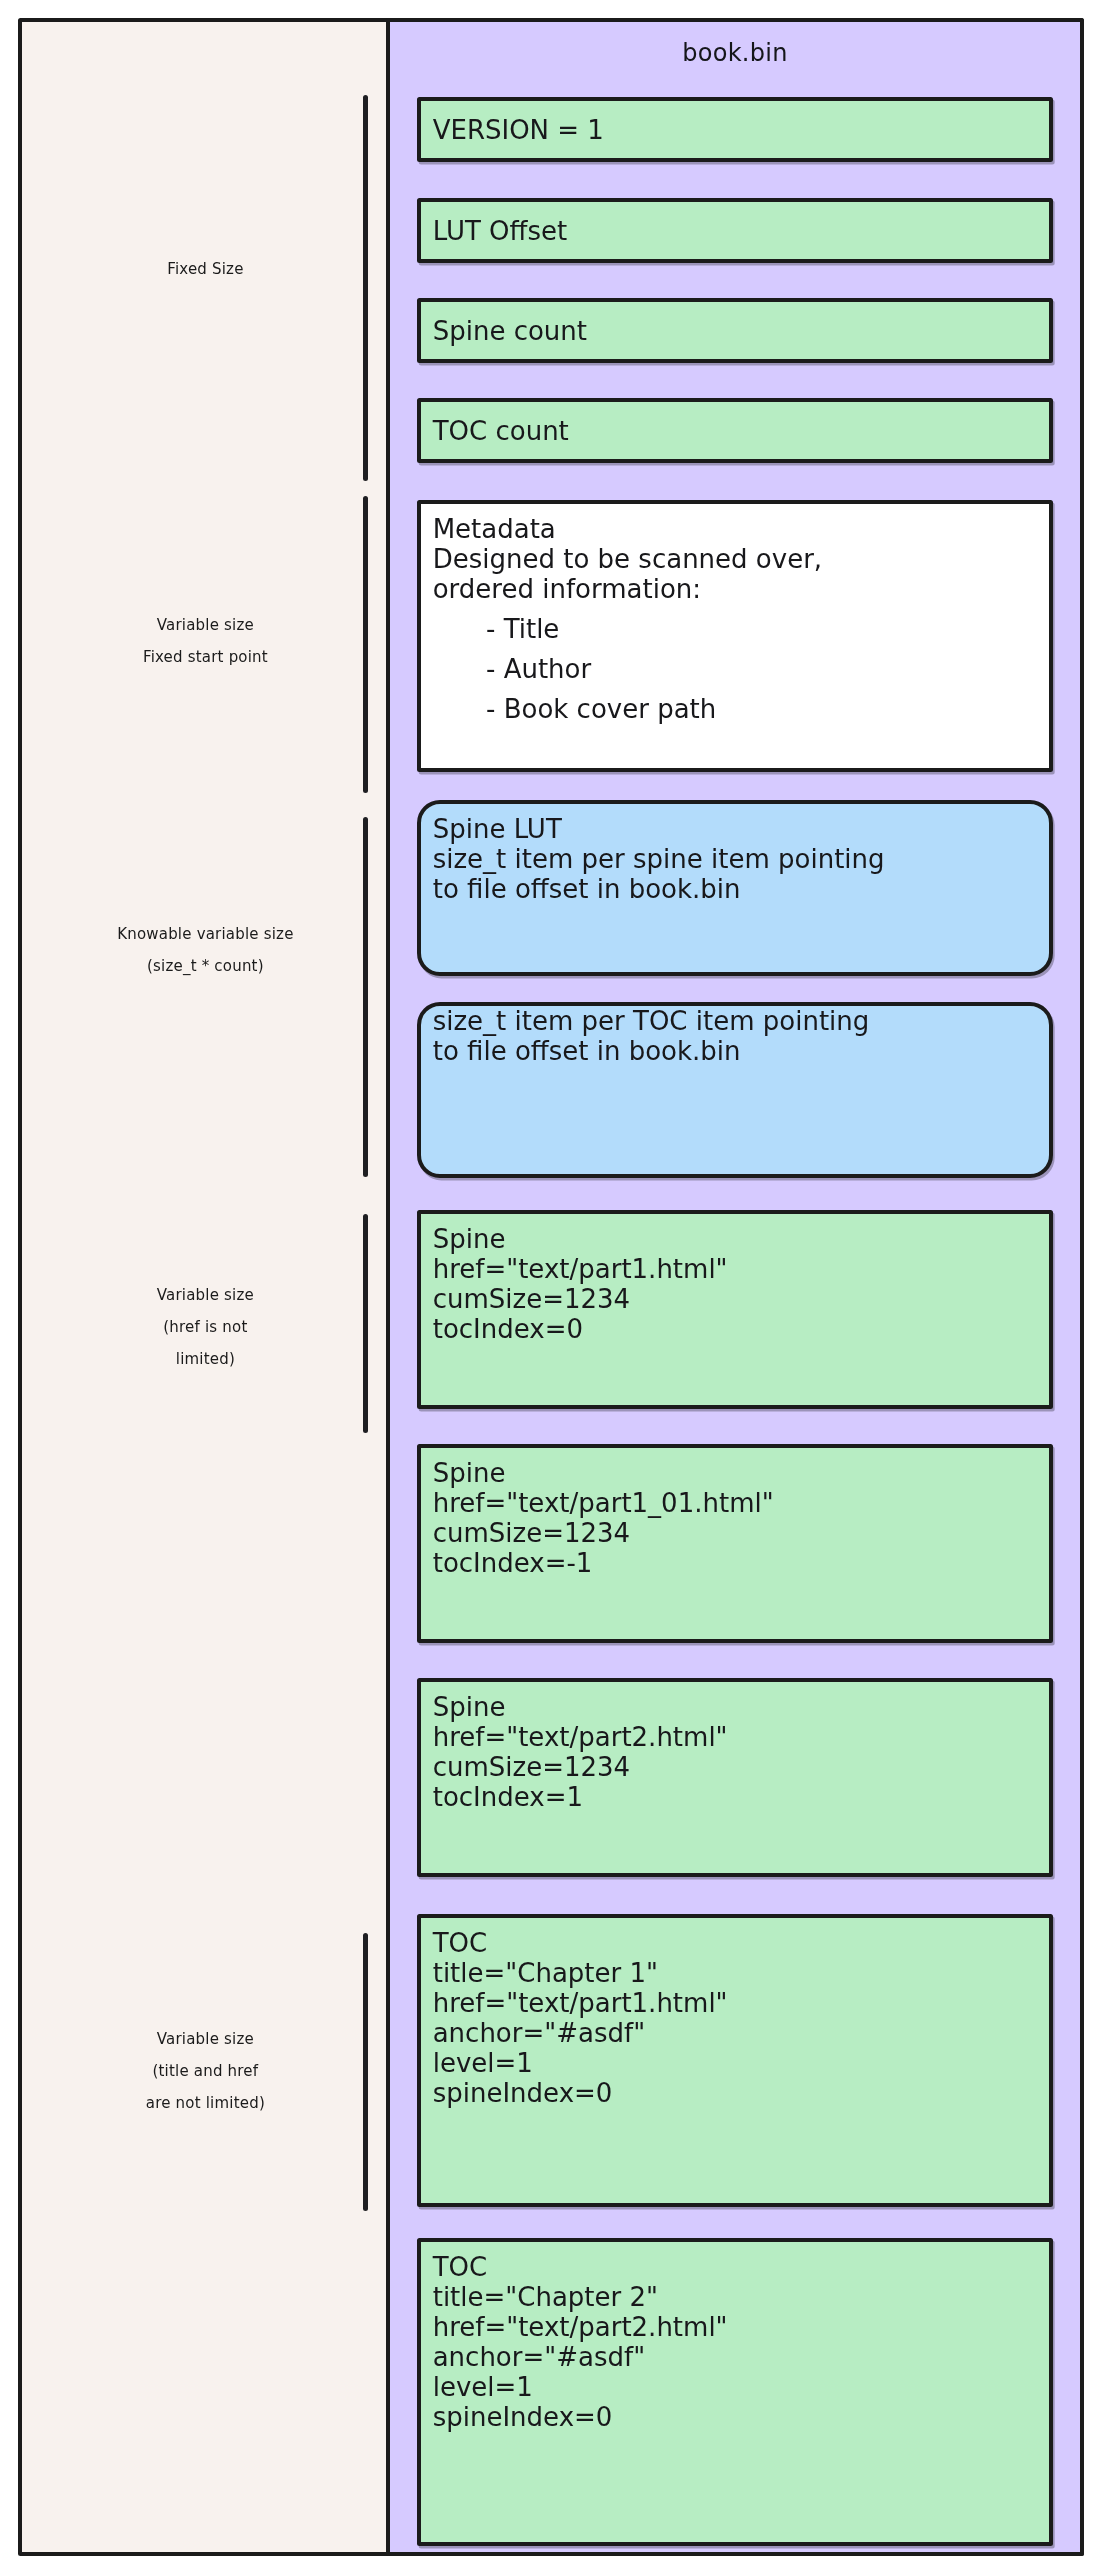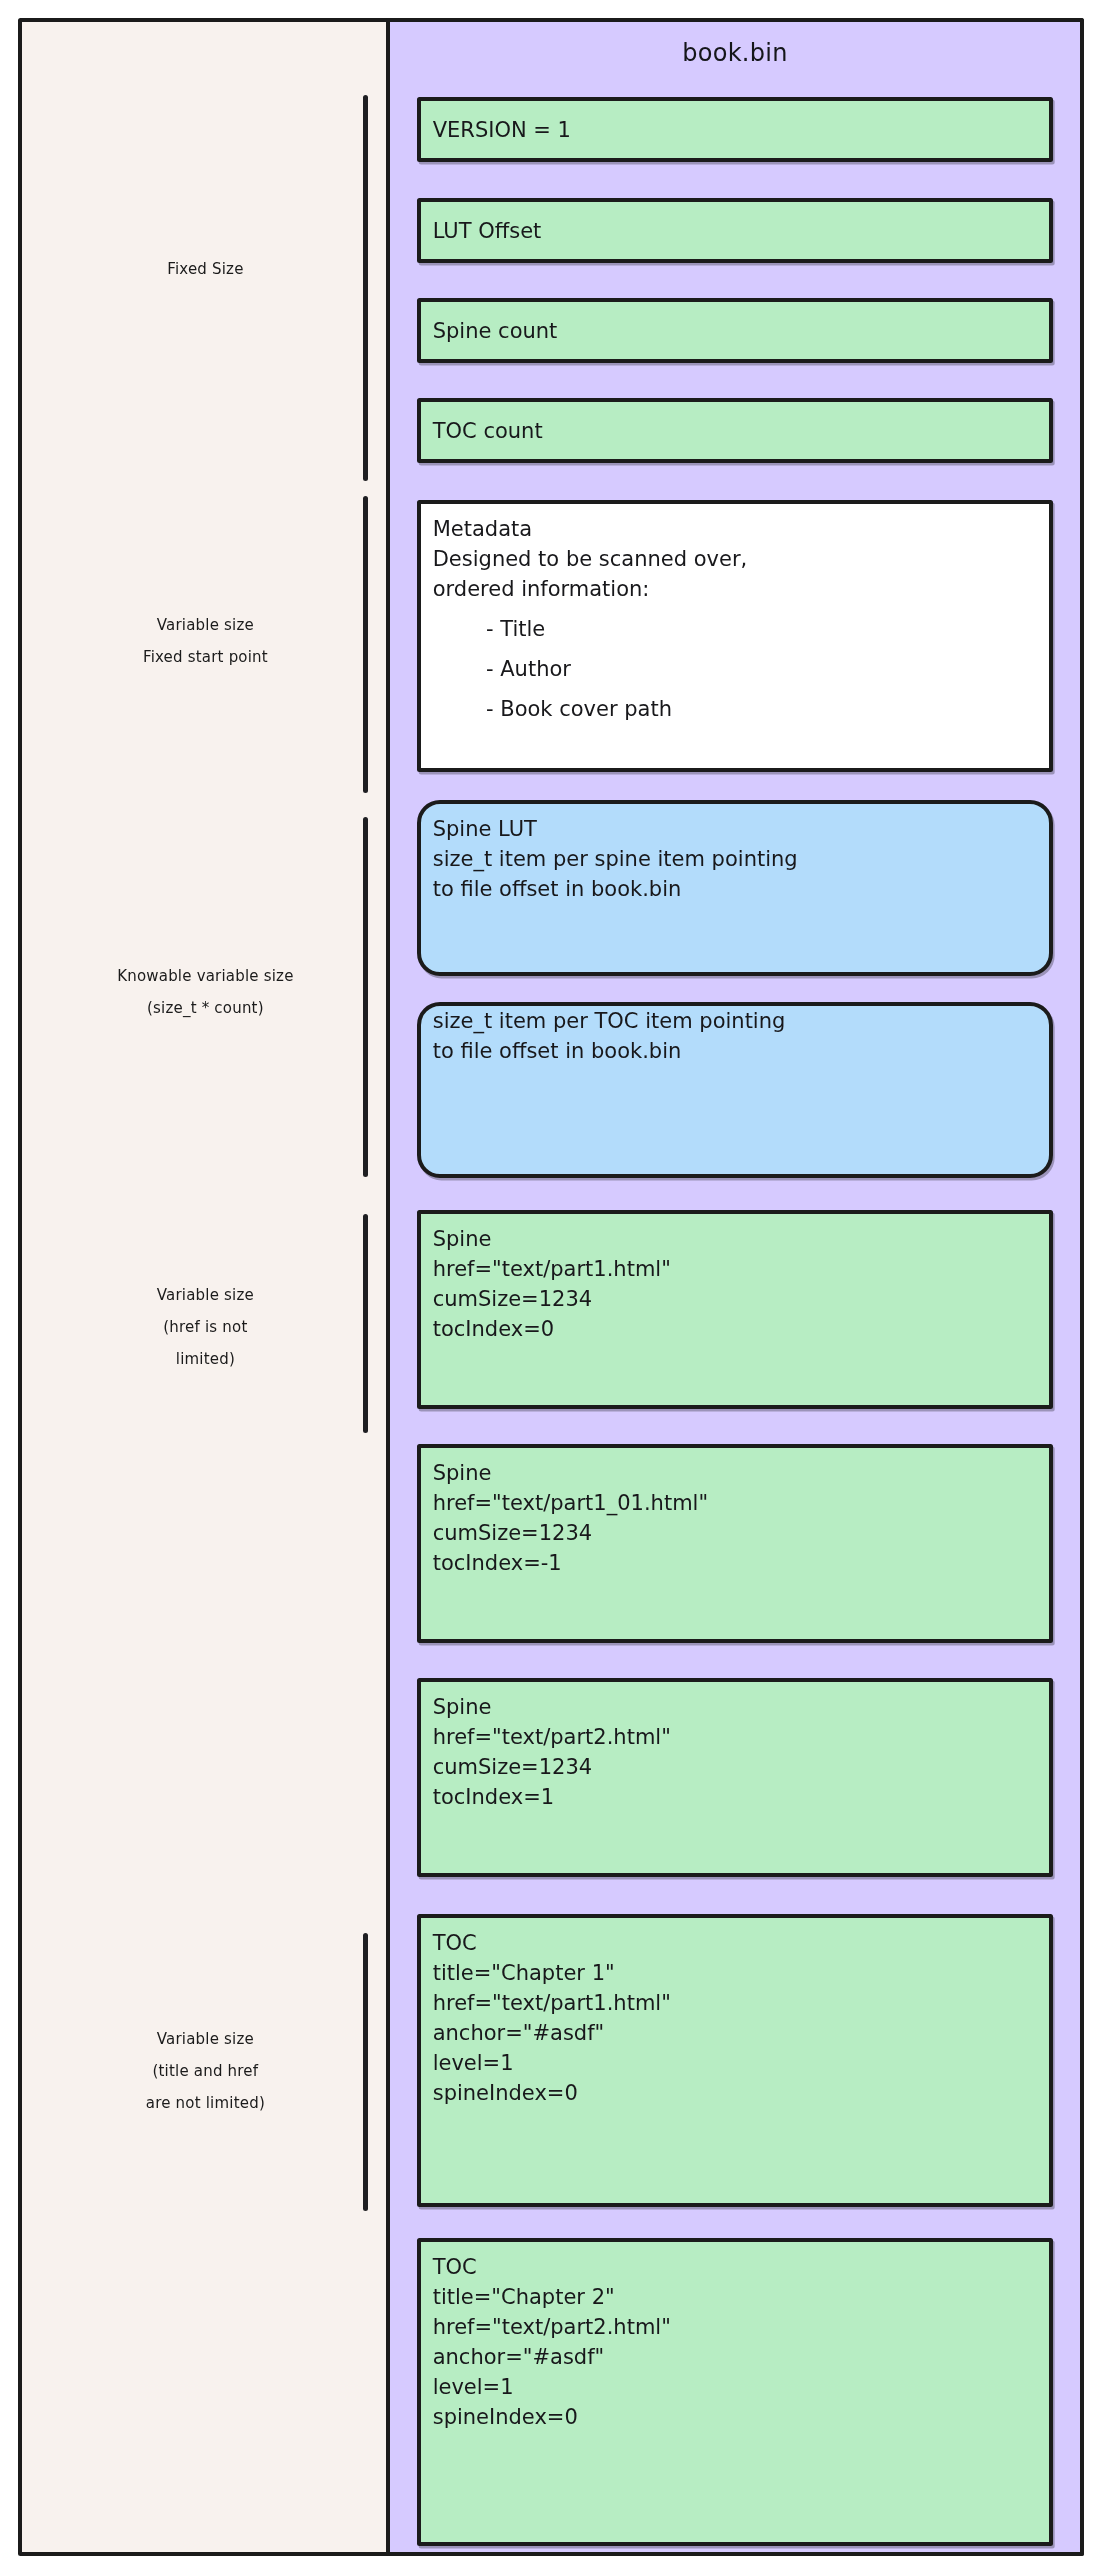--- a/index.html
+++ b/index.html
@@ -99,21 +99,21 @@
     border: 4.2px solid #1b1b1b;
     border-radius: 2.5px;
     box-shadow: 1.7px 2.5px 0 rgba(20,20,22,0.30);
   }
   .rec.green  { background: #b7edc3; }
   .rec.yellow { background: #ffffff; }
   .rec.blue   { background: #b3dcfb; border-radius: 23px; }
 
   .rec .line {
     font-family: "DejaVu Sans", sans-serif;
-    font-size: 21px;
+    font-size: 26px;
     line-height: 30px;
     color: #18181b;
     white-space: pre;
   }
   .rec .head {
     padding: 9.2px 0 0 11.7px;
   }
   .rec .body {
     padding: 0 0 0 11.7px;
   }
@@ -133,21 +133,21 @@
 <div id="canvas">
 
   <div class="outer-frame"></div>
 
   <div class="left-col" id="left-col">
       <div class="group-label" style="top: 251px;">Fixed Size</div>
       <div class="bracket" style="top: 77px; height: 386px;"></div>
       <div class="group-label" style="top: 623px;">Variable size
 Fixed start point</div>
       <div class="bracket" style="top: 478px; height: 297px;"></div>
-      <div class="group-label" style="top: 974px;">Knowable variable size
+      <div class="group-label" style="top: 932px;">Knowable variable size
 (size_t * count)</div>
       <div class="bracket" style="top: 799px; height: 360px;"></div>
       <div class="group-label" style="top: 1309px;">Variable size
 (href is not
 limited)</div>
       <div class="bracket" style="top: 1196px; height: 219px;"></div>
       <div class="group-label" style="top: 2053px;">Variable size
 (title and href
 are not limited)</div>
       <div class="bracket" style="top: 1915px; height: 278px;"></div>

